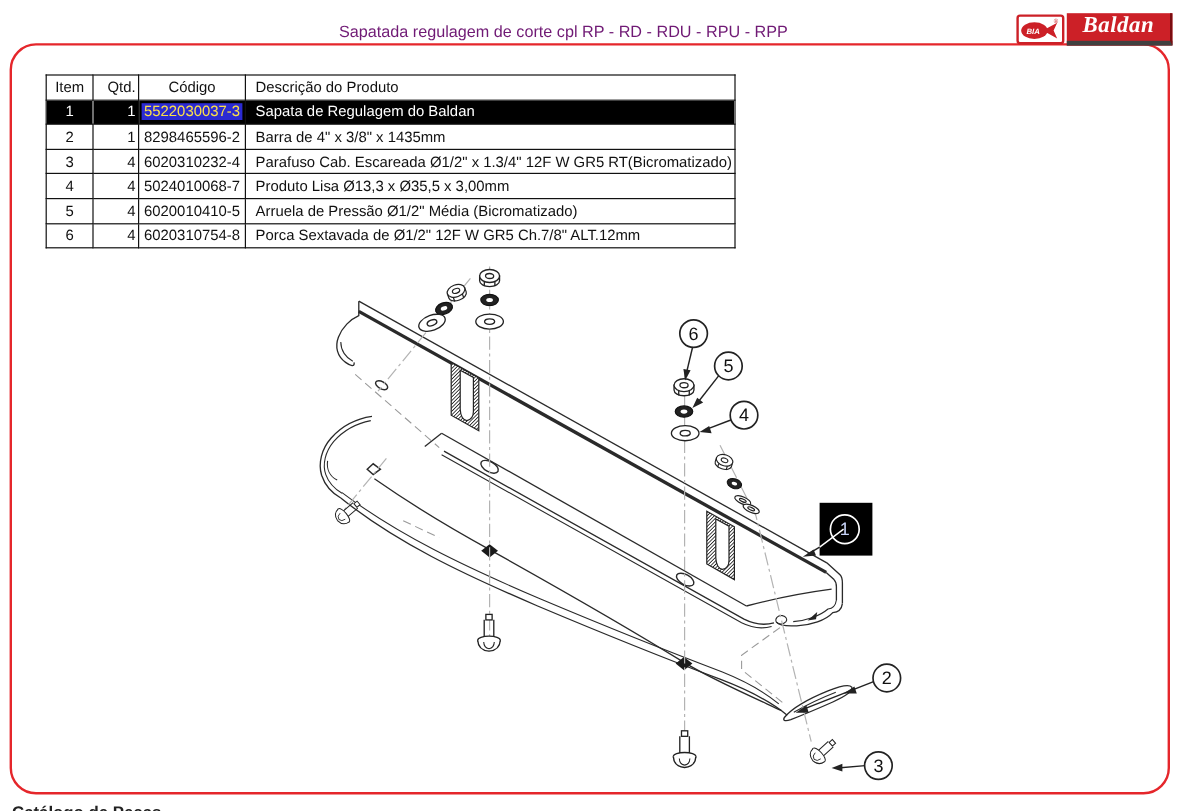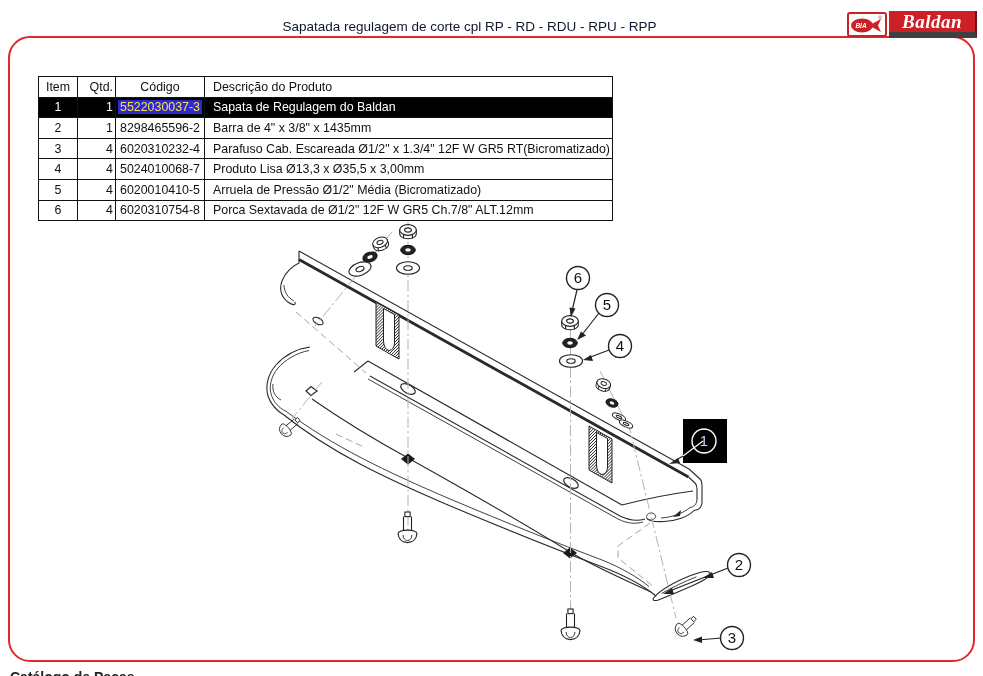--- a/index.html
+++ b/index.html
@@ -1,23 +1,23 @@
 <!DOCTYPE html>
 <html><head>
 <meta charset="utf-8">
 <style>
   html,body{margin:0;padding:0;}
   body{width:983px;height:676px;position:relative;background:#fff;font-family:"Liberation Sans",sans-serif;overflow:hidden;}
   .page-border{position:absolute;left:8px;top:36px;width:963px;height:622px;border:2px solid #e5262b;border-radius:22px;}
-  .title{position:absolute;left:0;top:19px;width:939px;text-align:center;font-size:13.5px;color:#0f172a;}
+  .title{position:absolute;left:0;top:19px;width:939px;text-align:center;font-size:13.5px;color:#701a75;}
   .logo{position:absolute;left:847px;top:11px;height:27px;display:flex;align-items:stretch;}
   .fishbox{width:40px;height:25px;background:#fff;border:2px solid #cc2027;border-radius:3px;position:relative;box-sizing:border-box;margin-top:1px;}
-  .baldanbox{width:88px;height:27px;background:#cc2027;border-right:2px solid #7a0d10;border-bottom:6px solid #404040;box-sizing:border-box;margin-left:2px;display:flex;align-items:center;justify-content:center;}
+  .baldanbox{width:88px;height:27px;background:#cc2027;border-right:2px solid #7a0d10;border-bottom:4px solid #404040;box-sizing:border-box;margin-left:2px;display:flex;align-items:flex-start;justify-content:center;}
   .baldanbox span{color:#fff;font-family:"Liberation Serif",serif;font-style:italic;font-weight:bold;font-size:19px;letter-spacing:0.5px;}
-  .partstable{position:absolute;left:38px;top:62px;border-collapse:collapse;table-layout:fixed;font-size:12.4px;color:#111;margin-top:14px;}
+  .partstable{position:absolute;left:38px;top:62px;border-collapse:collapse;table-layout:fixed;font-size:12.4px;color:#111;}
   .partstable td{border:1px solid #111;height:19.6px;padding:0 2px;white-space:nowrap;overflow:hidden;}
   .partstable .c-item{width:34px;text-align:center;}
   .partstable .c-qty{width:33px;text-align:right;}
   .partstable .c-code{width:84px;text-align:center;}
   .partstable .c-desc{width:392px;text-align:left;padding-left:8px;}
   .partstable tr.hl td{background:#000;color:#fff;}
   .partstable tr.hl .codehl{background:#2b2ad2;color:#fde047;padding:0 2px;}
   .footer{position:absolute;left:10px;top:669px;font-size:14px;font-weight:bold;color:#222;}
   svg text{font-family:"Liberation Sans",sans-serif;}
 </style>

